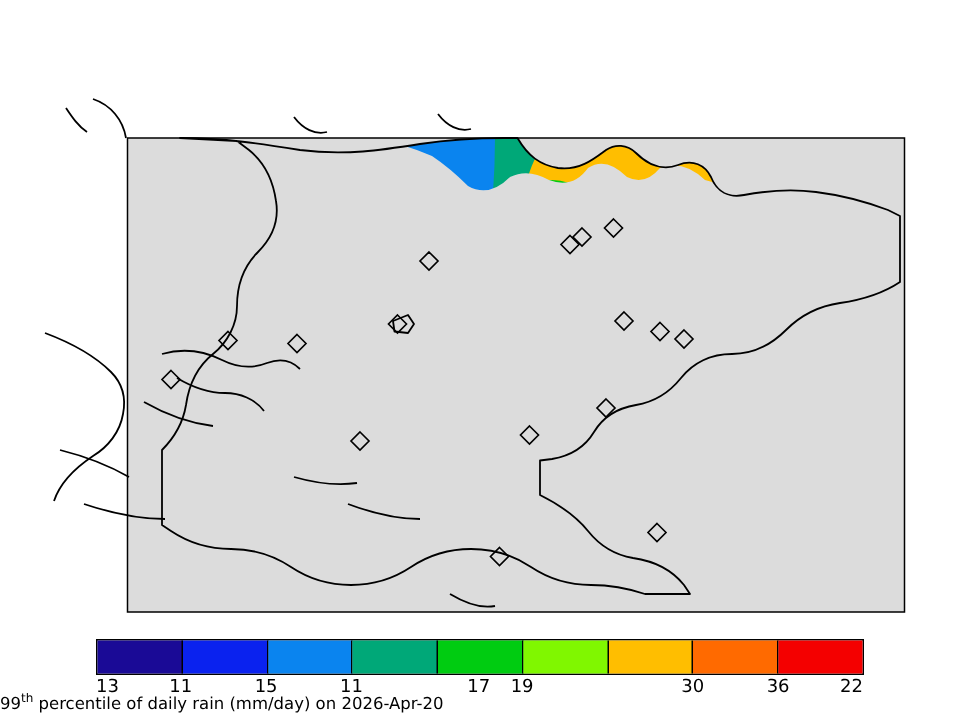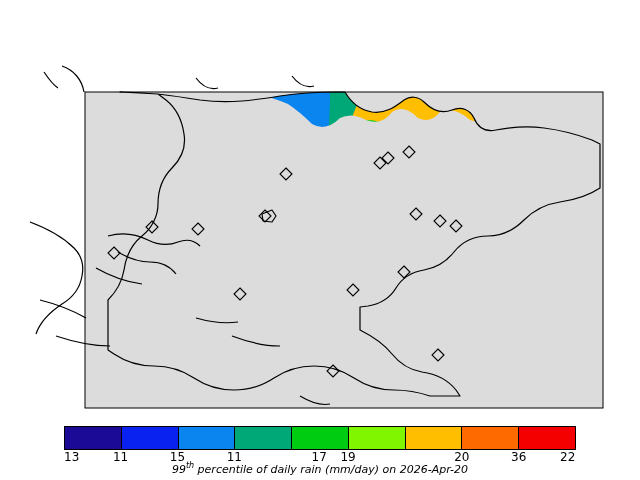--- a/index.html
+++ b/index.html
@@ -28,24 +28,23 @@
   .cbar{position:absolute;left:64px;top:426px;width:512px;height:24px;
         border:1px solid #000;box-sizing:border-box;display:flex;}
   .cbar-cell{flex:1 1 0;height:100%;border-right:1px solid #000;box-sizing:border-box;}
   .cbar-cell:last-child{border-right:none;}
 
   .cbar-ticks{position:absolute;left:0;top:450px;width:640px;height:16px;}
   .tick{position:absolute;top:0;font-size:12px;color:#000;
         font-family:"DejaVu Sans", sans-serif;white-space:nowrap;}
 
   .cbar-caption{
-    position:absolute;left:0;top:461px;width:640px;text-align:center;
+    position:absolute;left:0;top:461px;width:640px;
     font-size:11px;color:#000;font-family:"DejaVu Sans", sans-serif;
     white-space:nowrap;
-    font-style:italic;
   }
   .cbar-caption .sup{font-size:8px;vertical-align:super;}
 </style>
 </head>
 <body>
 
 <div id="root">
 
   <div class="title">VictoriaWeather.ca -- Summer Total Daily Rain PDF</div>
 
@@ -281,21 +280,21 @@
       <div class="cbar-cell" title="21-22" style="background: rgb(244, 0, 0);"></div>
     </div>
   <div class="cbar-ticks">
       <span class="tick" style="left: 64px;">13</span>
       <span class="tick" style="left: 112.889px;">11</span>
       <span class="tick" style="left: 169.778px;">15</span>
       <span class="tick" style="left: 226.667px;">11</span>
       <span class="tick" style="left: 283.556px; margin-left: 28px;">17</span>
       <span class="tick" style="left: 340.444px;">19</span>
       <span class="tick" style="left: 397.333px; margin-top: 28px;">19</span>
-      <span class="tick" style="left: 454.222px;">20</span>
+      <span class="tick" style="left: 454.222px;">30</span>
       <span class="tick" style="left: 511.111px;">36</span>
       <span class="tick" style="left: 560px;">22</span>
     </div>
 
   <div class="cbar-caption">
     <span>99</span><span class="sup">th</span><span> percentile of daily rain (mm/day) on 2026-Apr-20</span>
   </div>
 
 </div>
 

